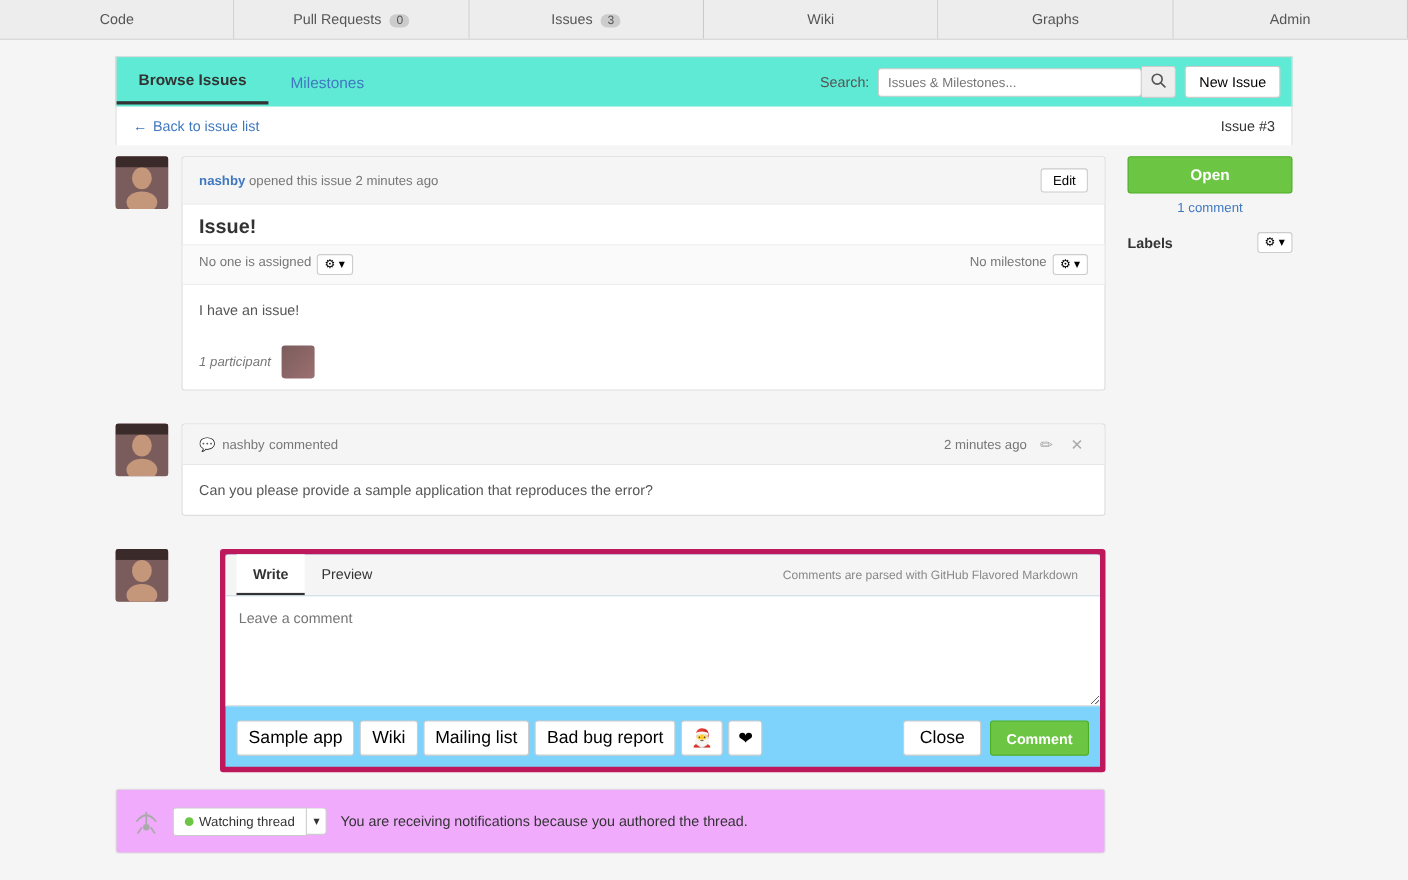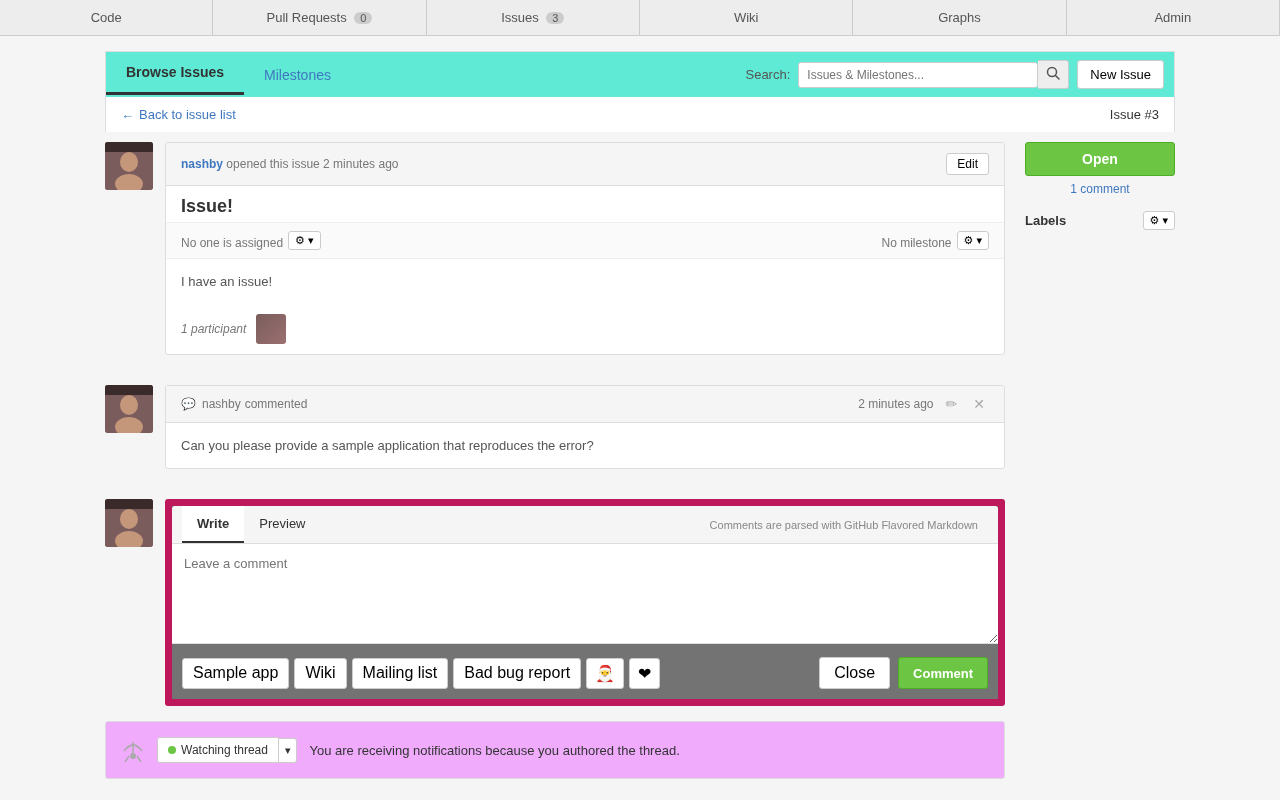--- a/index.html
+++ b/index.html
@@ -34,36 +34,36 @@
     .content-main { flex: 1; }
     .content-sidebar { width: 150px; }
 
     
     .issue-box { background: #fff; border: 1px solid #ddd; border-radius: 3px; margin-bottom: 15px; }
     .issue-header { background: #f5f5f5; border-bottom: 1px solid #ddd; padding: 10px 15px; display: flex; justify-content: space-between; align-items: center; font-size: 12px; color: #777; border-radius: 3px 3px 0 0; }
     .issue-header .user-link { color: #4078c0; font-weight: bold; text-decoration: none; }
     .edit-btn { background: #fff; border: 1px solid #ccc; border-radius: 3px; padding: 3px 10px; font-size: 12px; cursor: pointer; }
     .issue-title { padding: 10px 15px 5px; font-size: 18px; font-weight: bold; color: #333; }
     .issue-meta { padding: 8px 15px; border-top: 1px solid #eee; border-bottom: 1px solid #eee; background: #fafafa; display: flex; justify-content: space-between; align-items: center; }
-    .meta-item { display: flex; align-items: flex-end; gap: 5px; font-size: 12px; color: #777; }
+    .meta-item { display: flex; align-items: flex-start; gap: 5px; font-size: 12px; color: #777; }
     .gear-btn { background: #fff; border: 1px solid #ccc; border-radius: 3px; padding: 2px 6px; font-size: 11px; cursor: pointer; }
     .issue-body { padding: 15px; font-size: 13px; color: #555; }
     .participants-row { padding: 10px 15px; display: flex; align-items: center; gap: 10px; font-size: 12px; color: #777; font-style: italic; }
 
     
     .comment-box { background: #fff; border: 1px solid #ddd; border-radius: 3px; margin-bottom: 15px; }
     .comment-header { background: #f5f5f5; border-bottom: 1px solid #ddd; padding: 8px 15px; display: flex; justify-content: space-between; align-items: center; font-size: 12px; color: #777; border-radius: 3px 3px 0 0; }
     .comment-header .comment-icon { margin-right: 6px; color: #aaa; }
     .comment-header-left { display: flex; align-items: center; }
     .comment-header-right { display: flex; align-items: center; gap: 8px; }
     .comment-body { padding: 15px; font-size: 13px; color: #555; }
     .icon-btn { background: none; border: none; cursor: pointer; color: #aaa; padding: 2px 4px; font-size: 14px; }
 
     
-    .write-box { background: #737373; border: 7px solid #be185d; border-radius: 3px; }
+    .write-box { background: #7dd3fc; border: 5px solid #be185d; border-radius: 3px; margin-left: 35px; }
     .write-header { display: flex; align-items: center; justify-content: space-between; padding: 0 10px; border-bottom: 1px solid #ddd; background: #f5f5f5; border-radius: 3px 3px 0 0; }
     .write-tabs { display: flex; }
     .write-tab { padding: 10px 15px; font-size: 13px; cursor: pointer; border-bottom: 2px solid transparent; }
     .write-tab.active { border-bottom: 2px solid #333; font-weight: bold; background: #fff; }
     .write-note { font-size: 11px; color: #888; padding: 10px; }
     .comment-textarea { width: 100%; border: none; border-bottom: 1px solid #ddd; padding: 12px; font-size: 13px; resize: vertical; min-height: 100px; outline: none; font-family: inherit; border-radius: 0; }
     .action-bar { padding: 10px; display: flex; justify-content: space-between; align-items: center; }
     .label-buttons { display: flex; gap: 5px; flex-wrap: wrap; }
     .label-btn { background: #fff; border: 1px solid #ccc; border-radius: 3px; padding: 5px 10px; font-size: 16px; cursor: pointer; }
     .label-btn.emoji { padding: 5px 8px; }

